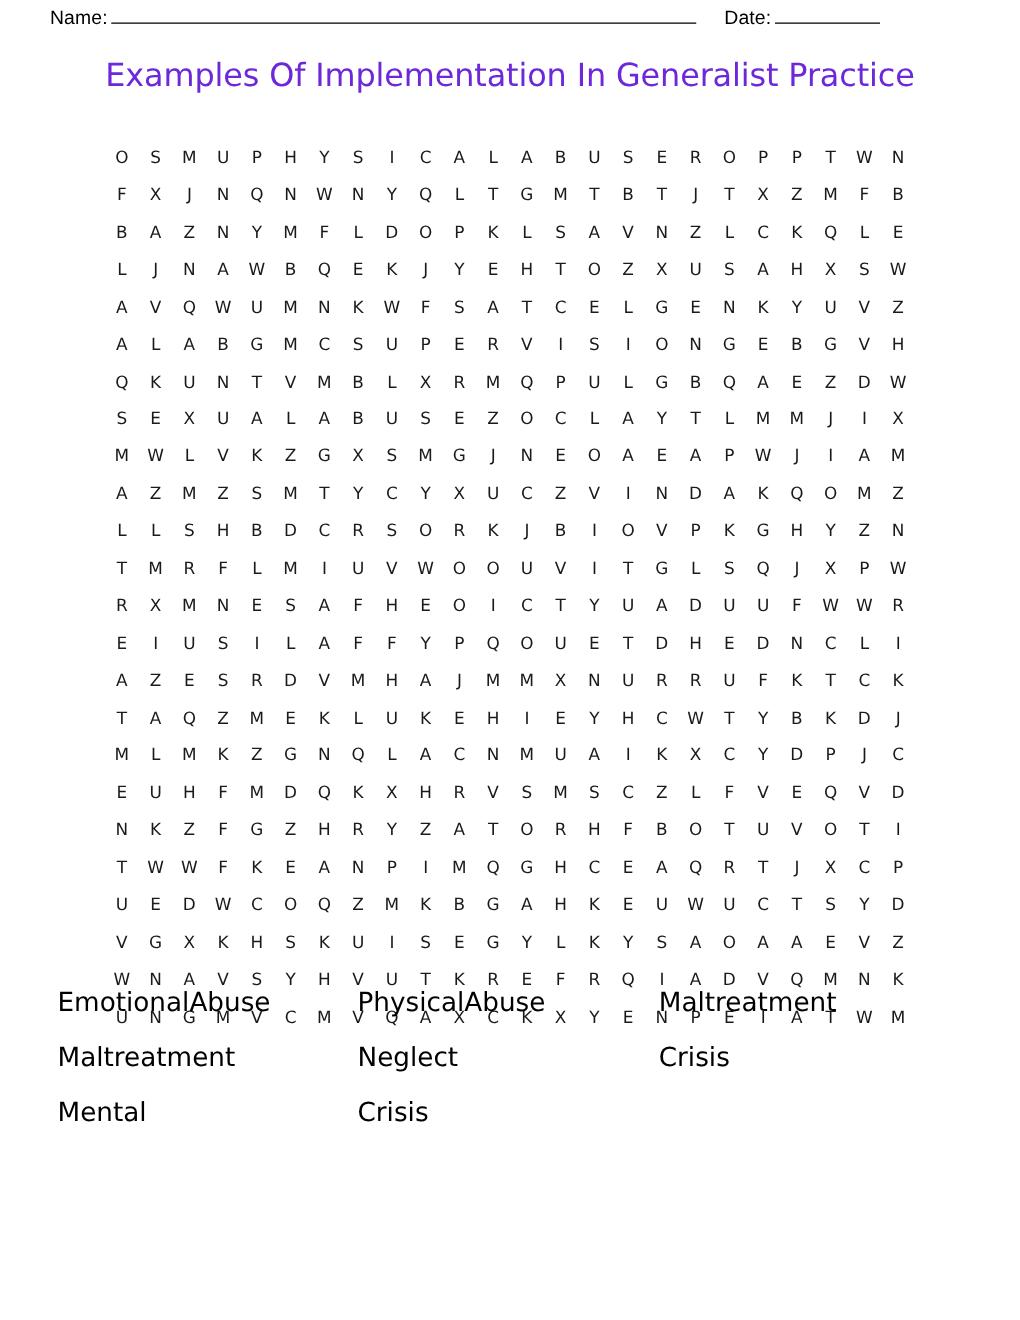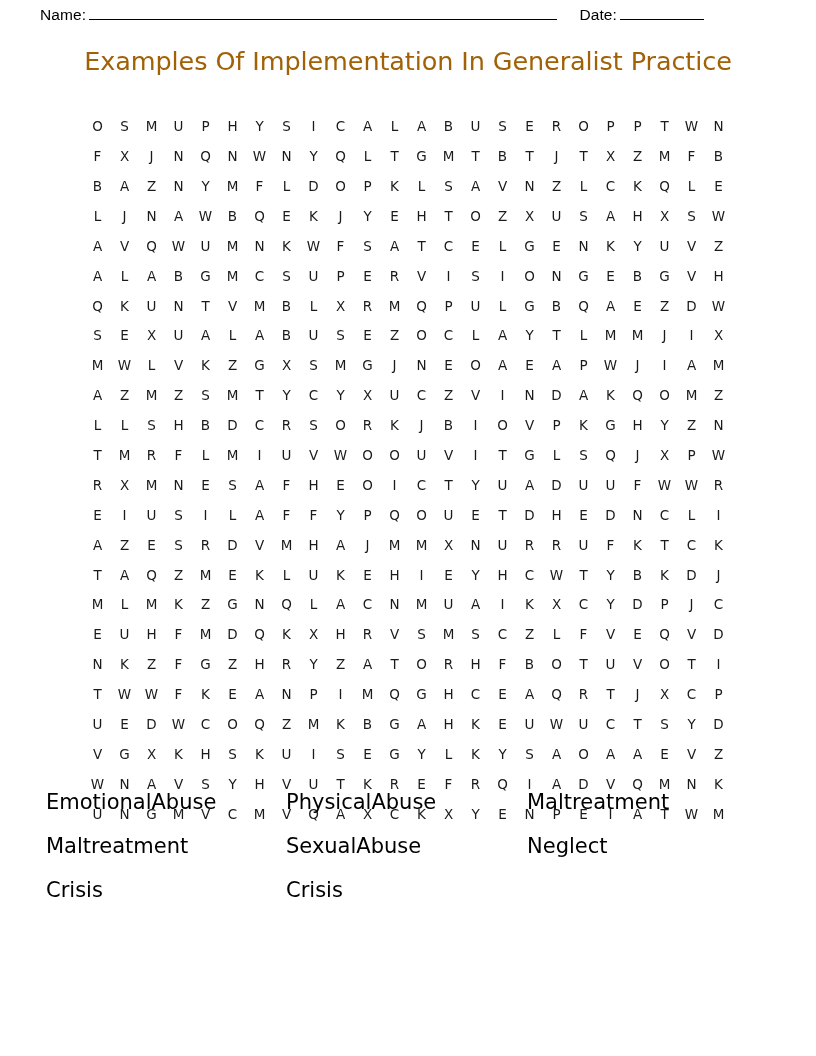--- a/index.html
+++ b/index.html
@@ -49,21 +49,21 @@
   #puzzle-title {
     position: absolute;
     left: 0;
     top: 46px;
     width: 816px;
     text-align: center;
     font-family: "DejaVu Sans", sans-serif;
     font-size: 25.5px;
     font-weight: 400;
     letter-spacing: -0.1px;
-    color: #a16207;
+    color: #6d28d9;
   }
 
   
   #letter-grid {
     position: absolute;
     left: 84px;
     top: 112px;
     width: 648px;
     display: grid;
     grid-template-columns: repeat(24, 27px);
@@ -692,19 +692,19 @@
     <span class="grid-cell">T</span>
     <span class="grid-cell">W</span>
     <span class="grid-cell">M</span>
   </div>
 
 <div id="word-list">
     <span class="word-item">EmotionalAbuse</span>
     <span class="word-item">PhysicalAbuse</span>
     <span class="word-item">Maltreatment</span>
     <span class="word-item">Maltreatment</span>
-    <span class="word-item">SexualAbuse</span>
     <span class="word-item">Neglect</span>
     <span class="word-item">Crisis</span>
+    <span class="word-item">Mental</span>
     <span class="word-item">Crisis</span>
     <span class="word-item word-empty"></span>
     <span class="word-item word-empty"></span>
   </div>
 
 </body></html>

